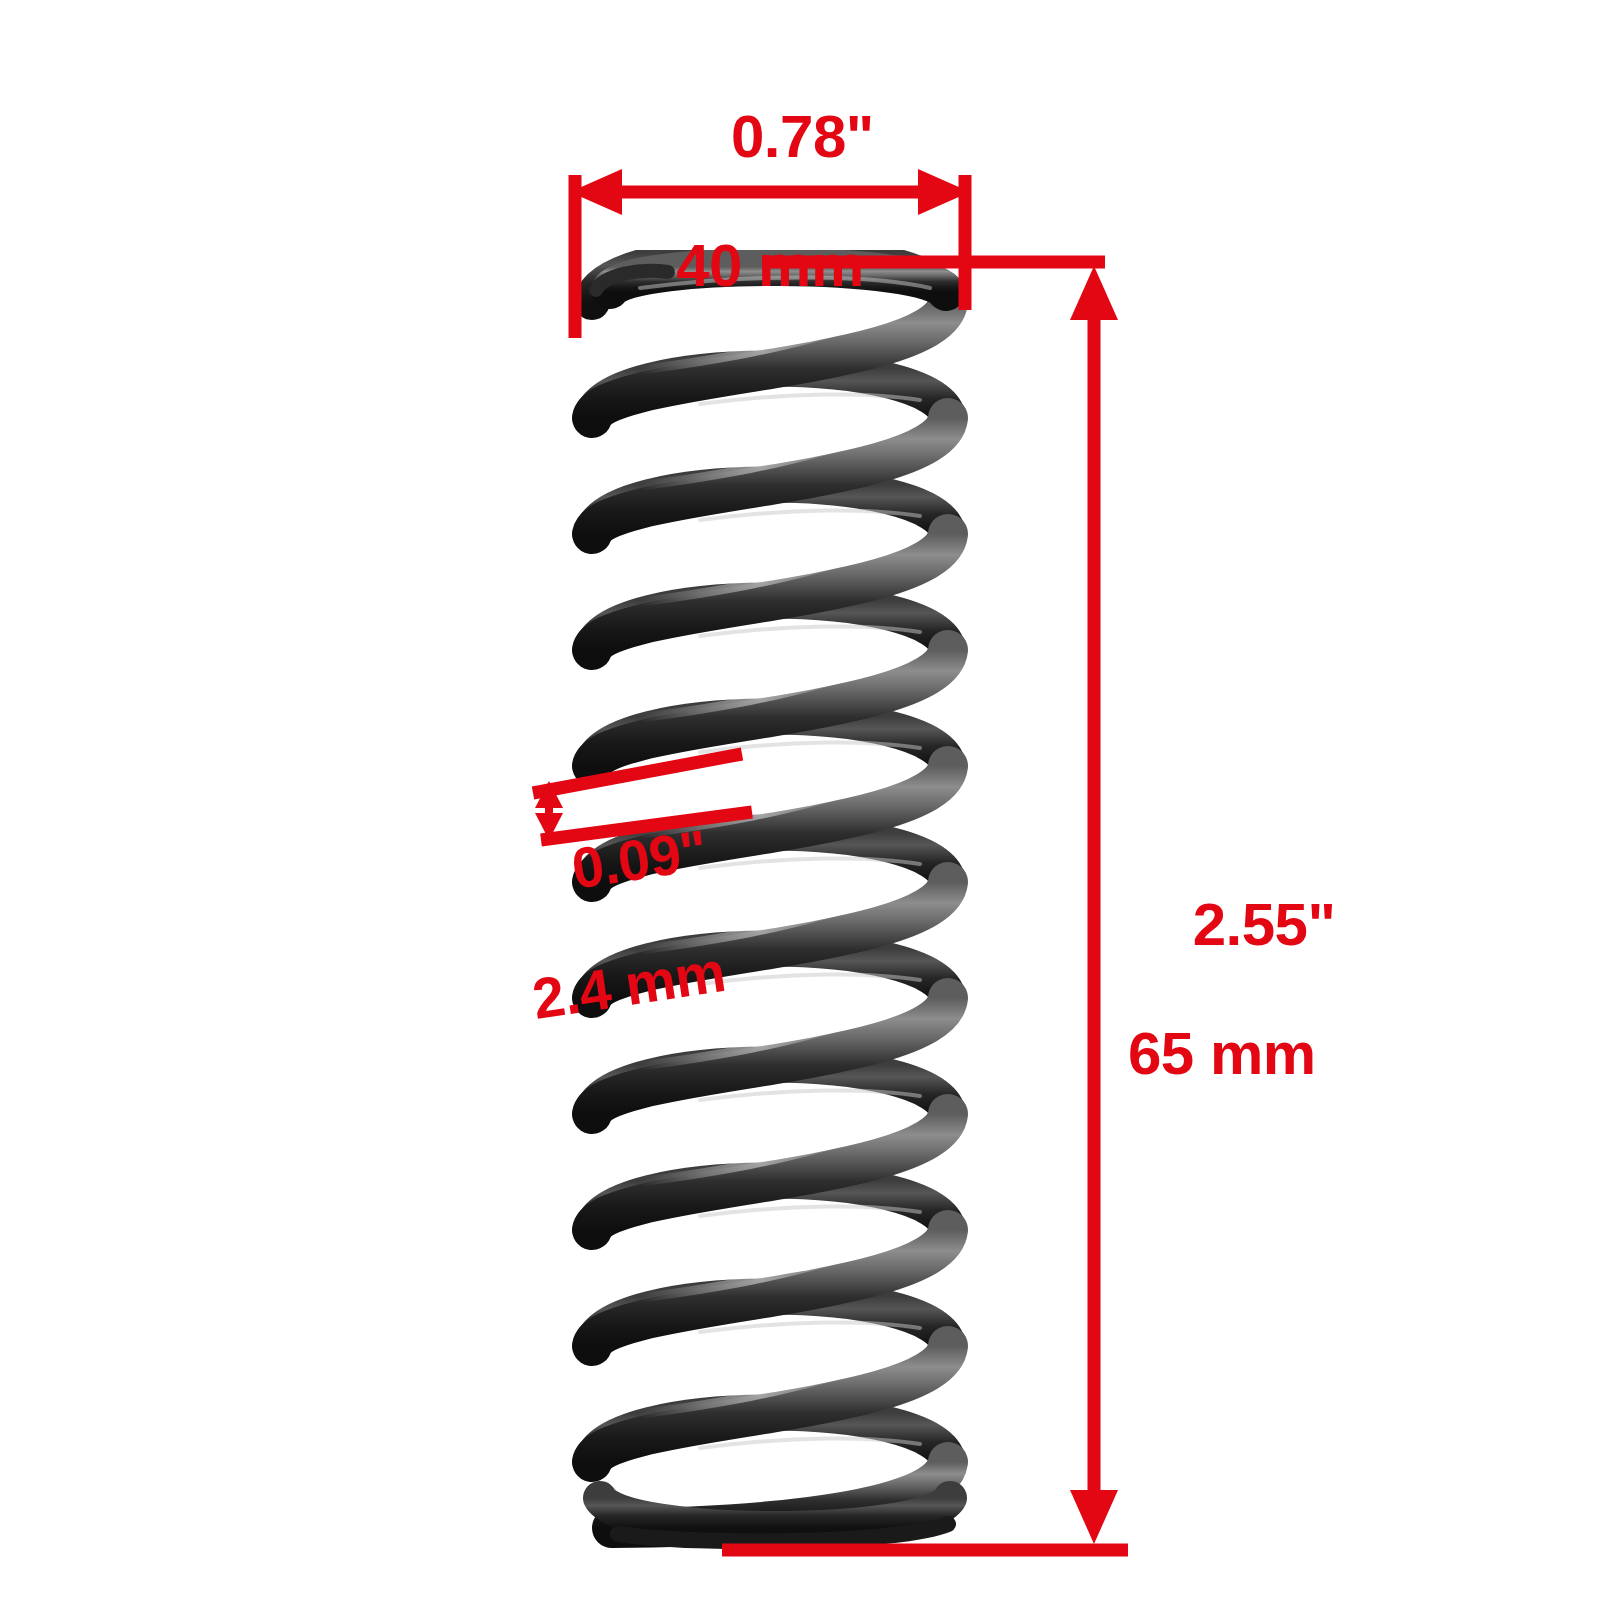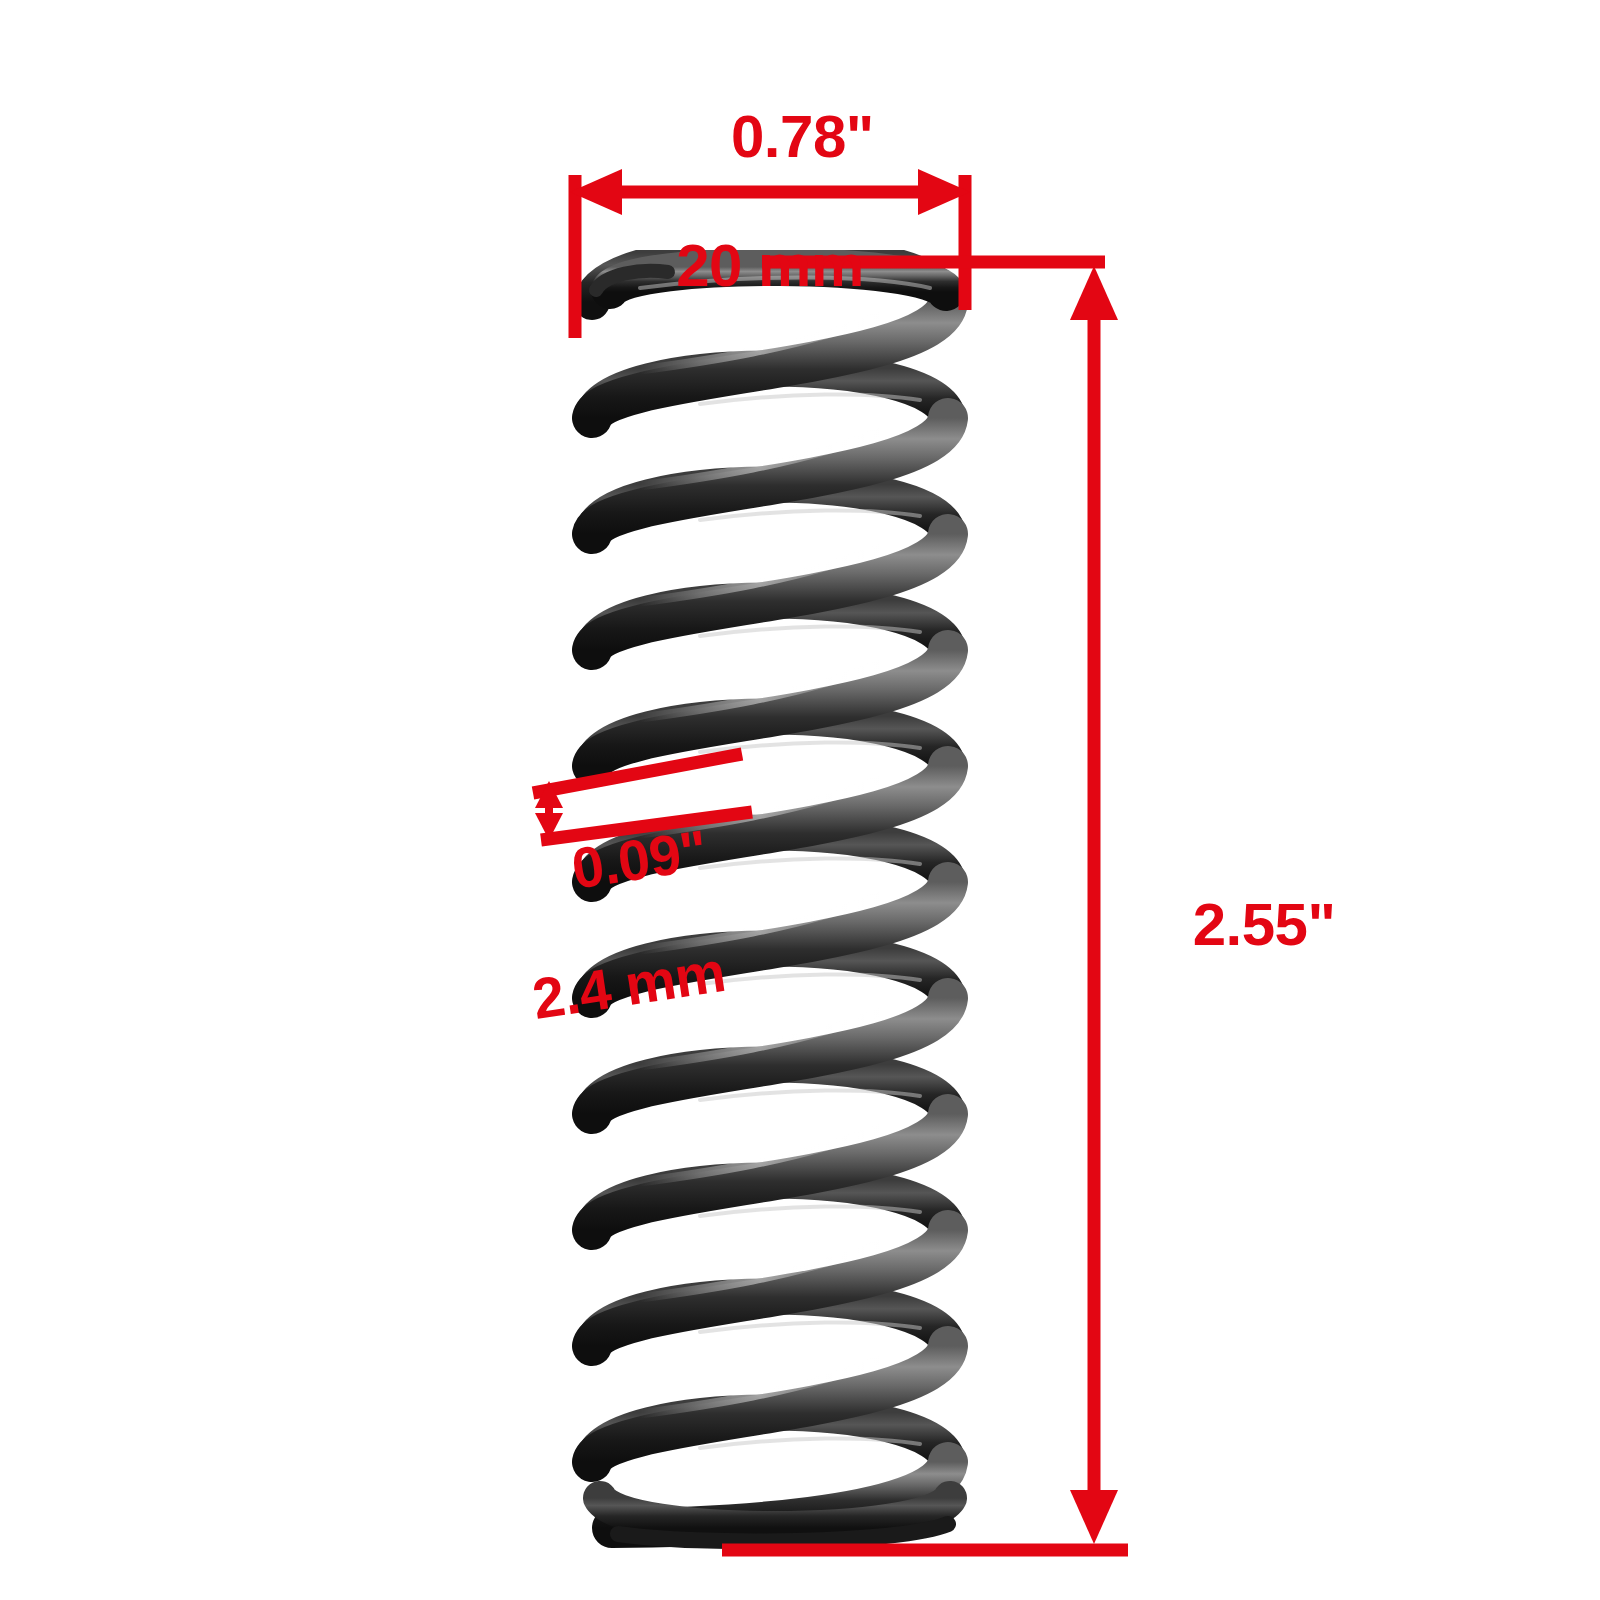--- a/index.html
+++ b/index.html
@@ -189,25 +189,26 @@
 
         <line x1="549" y1="792" x2="549" y2="828" stroke-width="8"></line>
         <polygon points="549,781 535,808 563,808" stroke="none"></polygon>
         <polygon points="549,840 535,813 563,813" stroke="none"></polygon>
       </g>
     </g>
   </svg>
 
   <div class="dim-label" id="label-width">
     <span>0.78"</span>
-    <span class="line2">20 mm</span>
+    <span class="line2">40 mm</span>
   </div>
 
   <div class="dim-label" id="label-height">
     <span>2.55"</span>
+    <span class="line2">65 mm</span>
   </div>
 
   <div class="dim-label" id="label-wire">
     <span>0.09"</span>
     <span class="line2">2.4 mm</span>
   </div>
 
 </div>
 
 </body></html>

